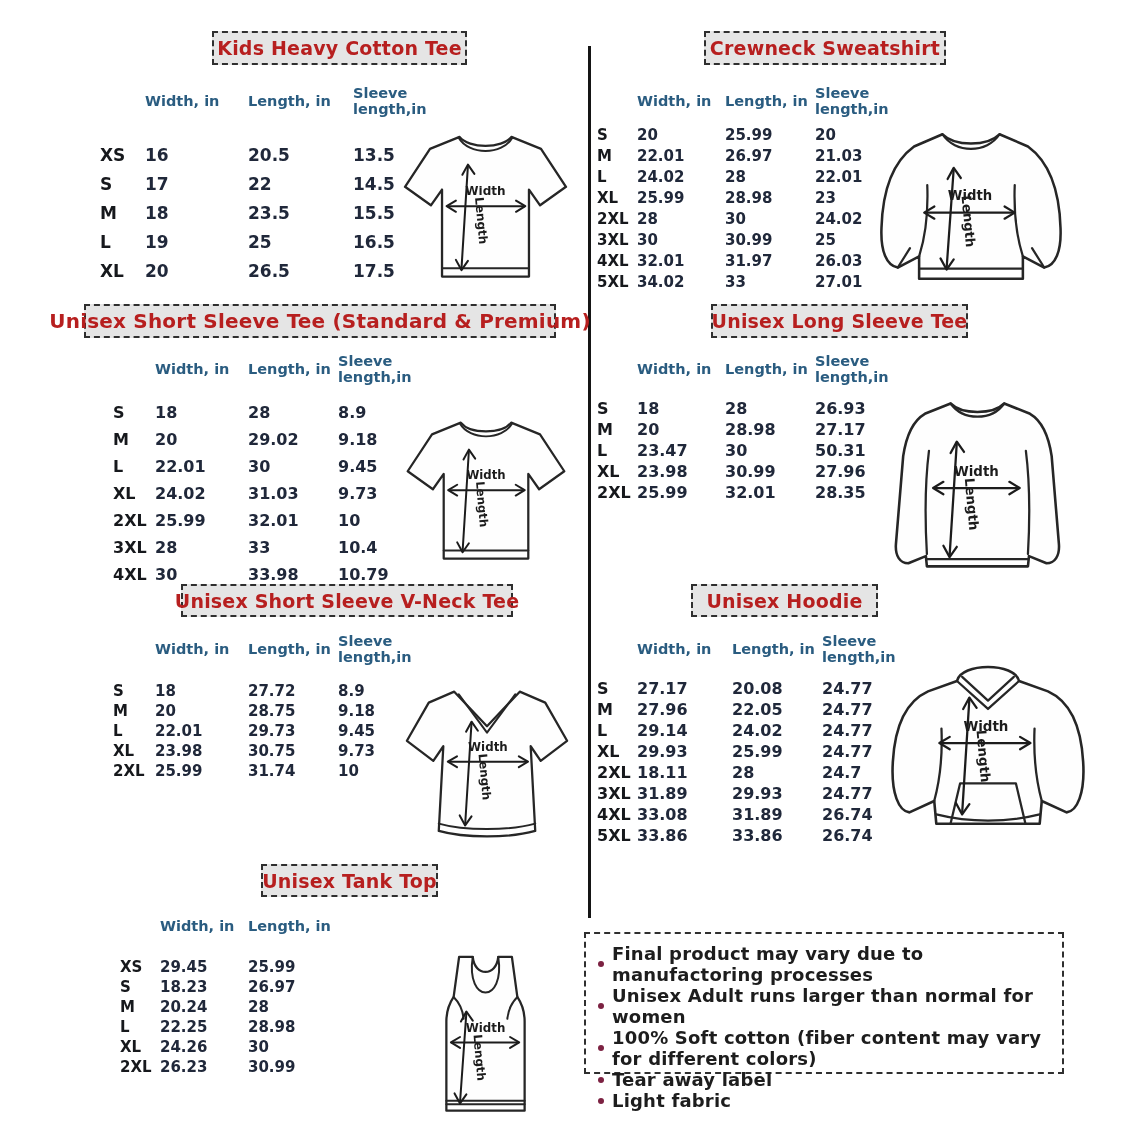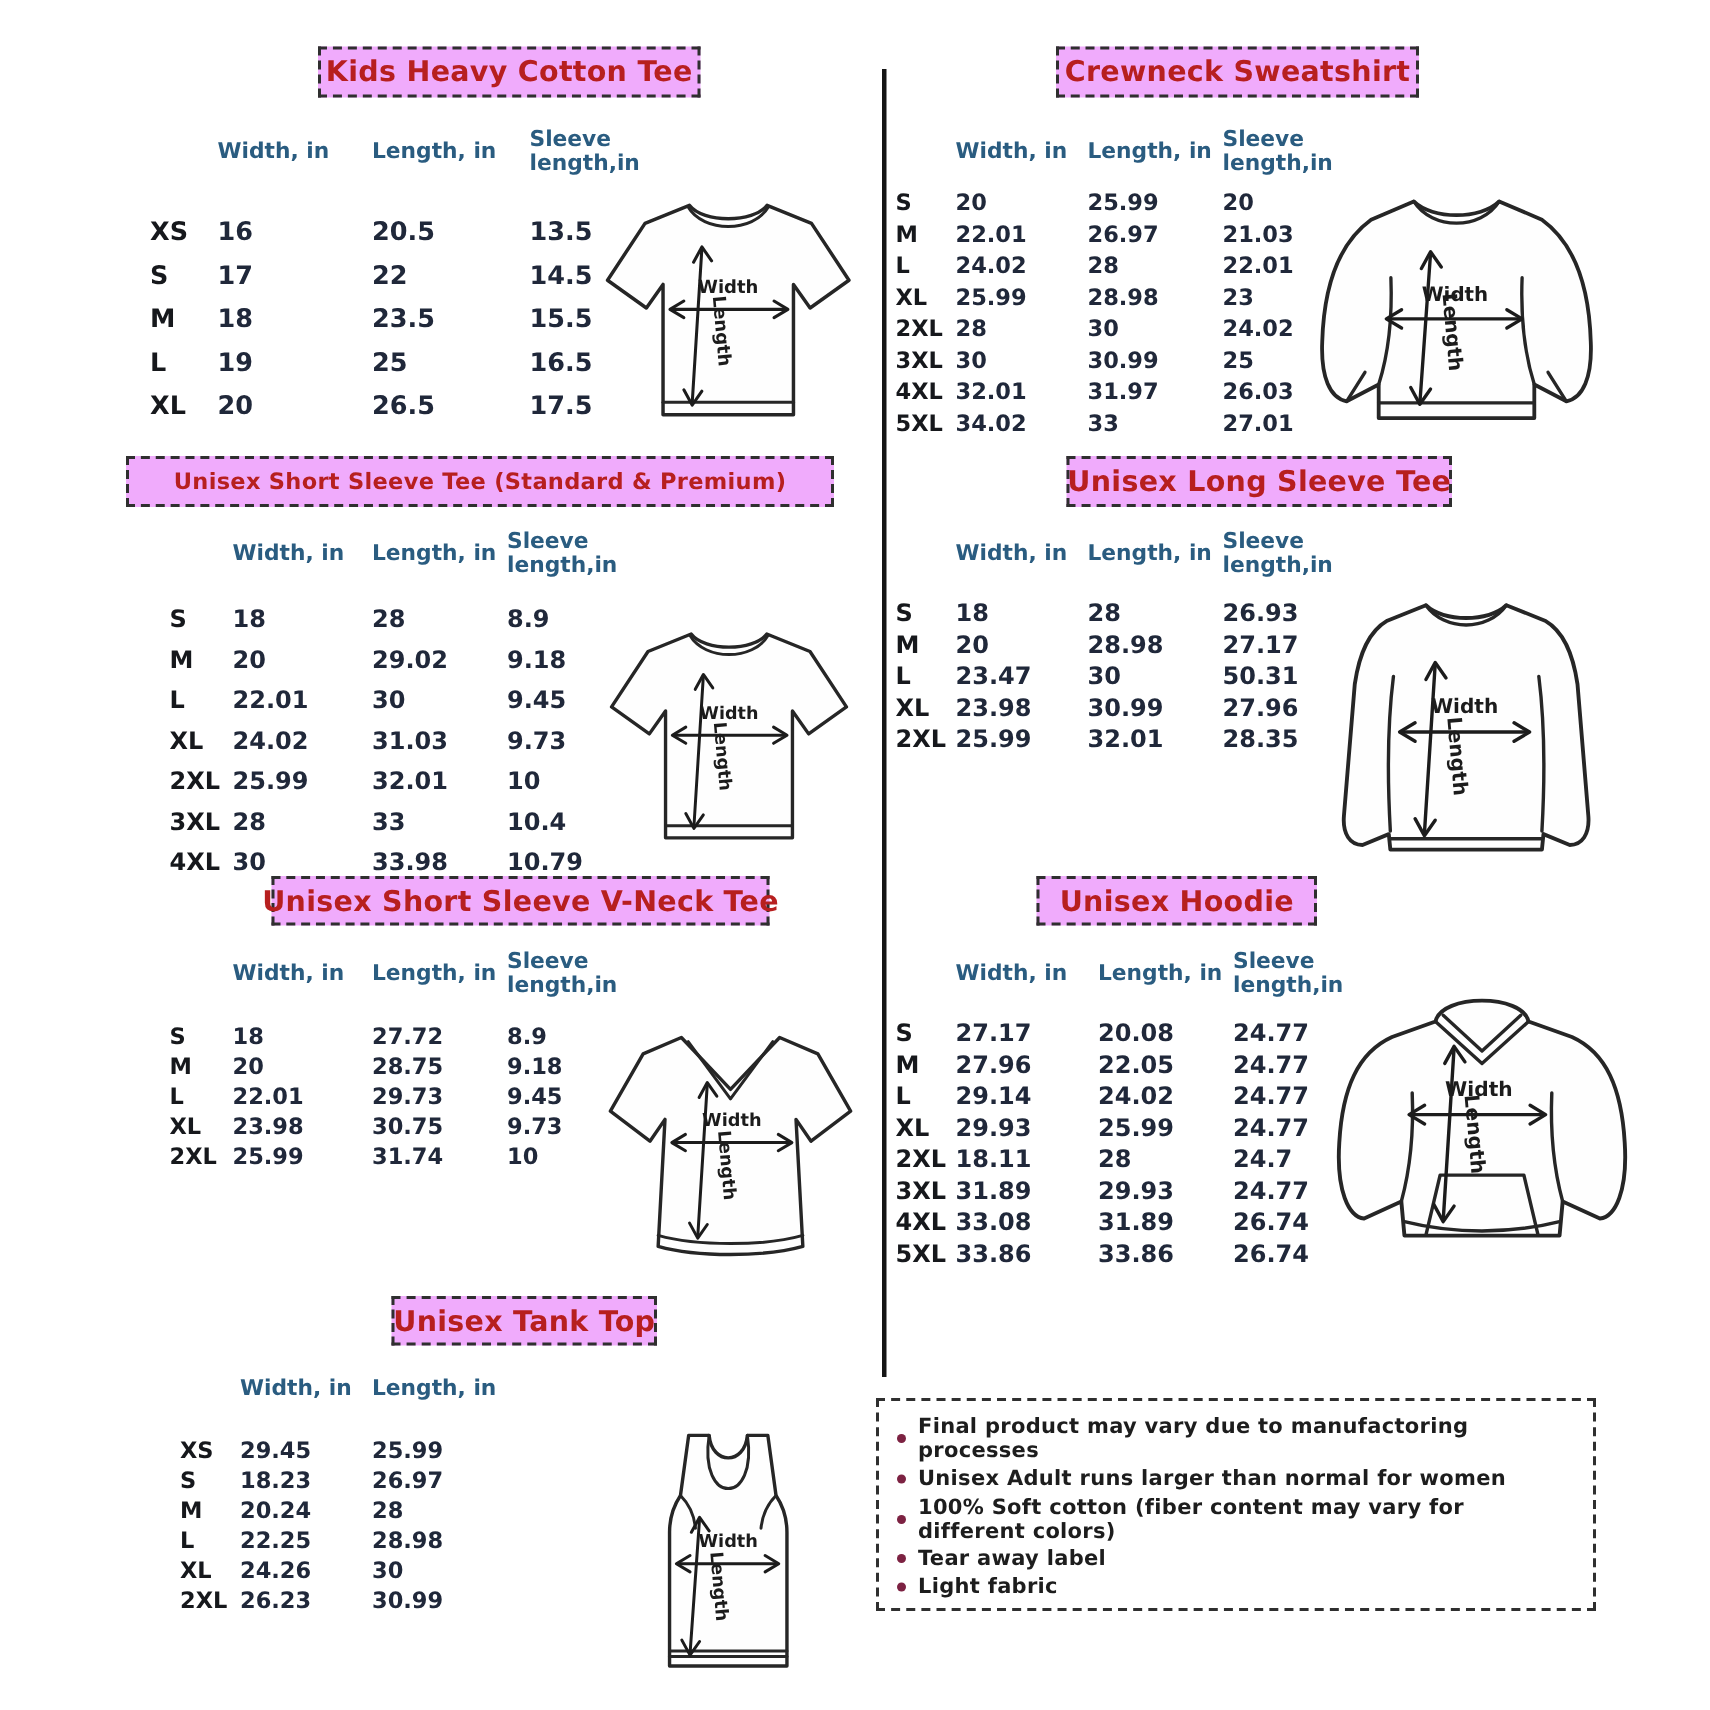--- a/index.html
+++ b/index.html
@@ -2,24 +2,24 @@
 <html style="--red: #b71f1f; --blue: #2a5c80; --dark: #20283a; --maroon: #7c2242;"><head>
 <meta charset="utf-8">
 <style>
   html,body{margin:0;padding:0;background:#ffffff;}
   #canvas{position:relative;width:1140px;height:1140px;background:#fff;overflow:hidden;
           font-family:"DejaVu Sans","Liberation Sans",sans-serif;}
   :root{--red:#b71f1f;--blue:#2a5c80;--dark:#20283a;--ink:#1d1d1d;--maroon:#7c2242;}
 
   .divider{position:absolute;left:588px;top:46px;width:3px;height:872px;background:#151515;}
 
-  .panel-title{position:absolute;border:2px dashed #2f2f2f;background:#f0abfc;color:var(--red);
+  .panel-title{position:absolute;border:2px dashed #2f2f2f;background:#e5e5e5;color:var(--red);
     font-weight:bold;display:flex;align-items:center;justify-content:center;white-space:nowrap;
     box-sizing:border-box;font-size:19px;letter-spacing:.2px;}
-  .t-long{font-size:15px;}
+  .t-long{font-size:20px;}
 
   .thead{position:absolute;display:grid;align-items:center;color:var(--blue);font-weight:bold;
     font-size:14.5px;line-height:1.1;}
   .thead .sleeve-h{white-space:pre-line;}
   .tbody{position:absolute;display:grid;}
   .trow{display:contents;}
   .tbody span{display:flex;align-items:center;font-weight:bold;color:var(--dark);}
   .tbody .size{color:#16181c;}
 
   .cols-p1{grid-template-columns:45px 103px 105px 95px;}
@@ -31,21 +31,21 @@
   .fs17 span{font-size:17px;} .fs16 span{font-size:16px;} .fs15 span{font-size:15px;}
 
   .garment{position:absolute;}
   .garment path{stroke:#262626;fill:none;stroke-width:2.2;stroke-linejoin:round;stroke-linecap:round;}
   .garment path.body{fill:#fefefe;stroke-width:2.5;}
   .garment path.arrow{stroke:#1c1c1c;stroke-width:2.2;}
   .garment text{font-family:"DejaVu Sans",sans-serif;font-size:13px;font-weight:bold;fill:#1c1c1c;}
 
   .notes{position:absolute;left:584px;top:932px;width:480px;height:142px;border:2px dashed #2f2f2f;
     box-sizing:border-box;padding:9px 10px 6px 12px;display:flex;flex-direction:column;justify-content:space-between;}
-  .note{display:flex;align-items:center;font-size:14px;font-weight:600;color:var(--ink);letter-spacing:.2px;}
+  .note{display:flex;align-items:center;font-size:18px;font-weight:600;color:var(--ink);letter-spacing:.2px;}
   .note .dot{width:6px;height:6px;border-radius:50%;background:var(--maroon);margin-right:8px;flex:0 0 auto;}
 </style>
 </head>
 <body>
 
 <div id="canvas">
   <div class="divider"></div>
 
   <div class="panel-title" style="left:212px;top:31px;width:255px;height:34px">Kids Heavy Cotton Tee</div>
   <div class="thead cols-p1" style="left:100px;top:82px;width:350px;height:40px">

